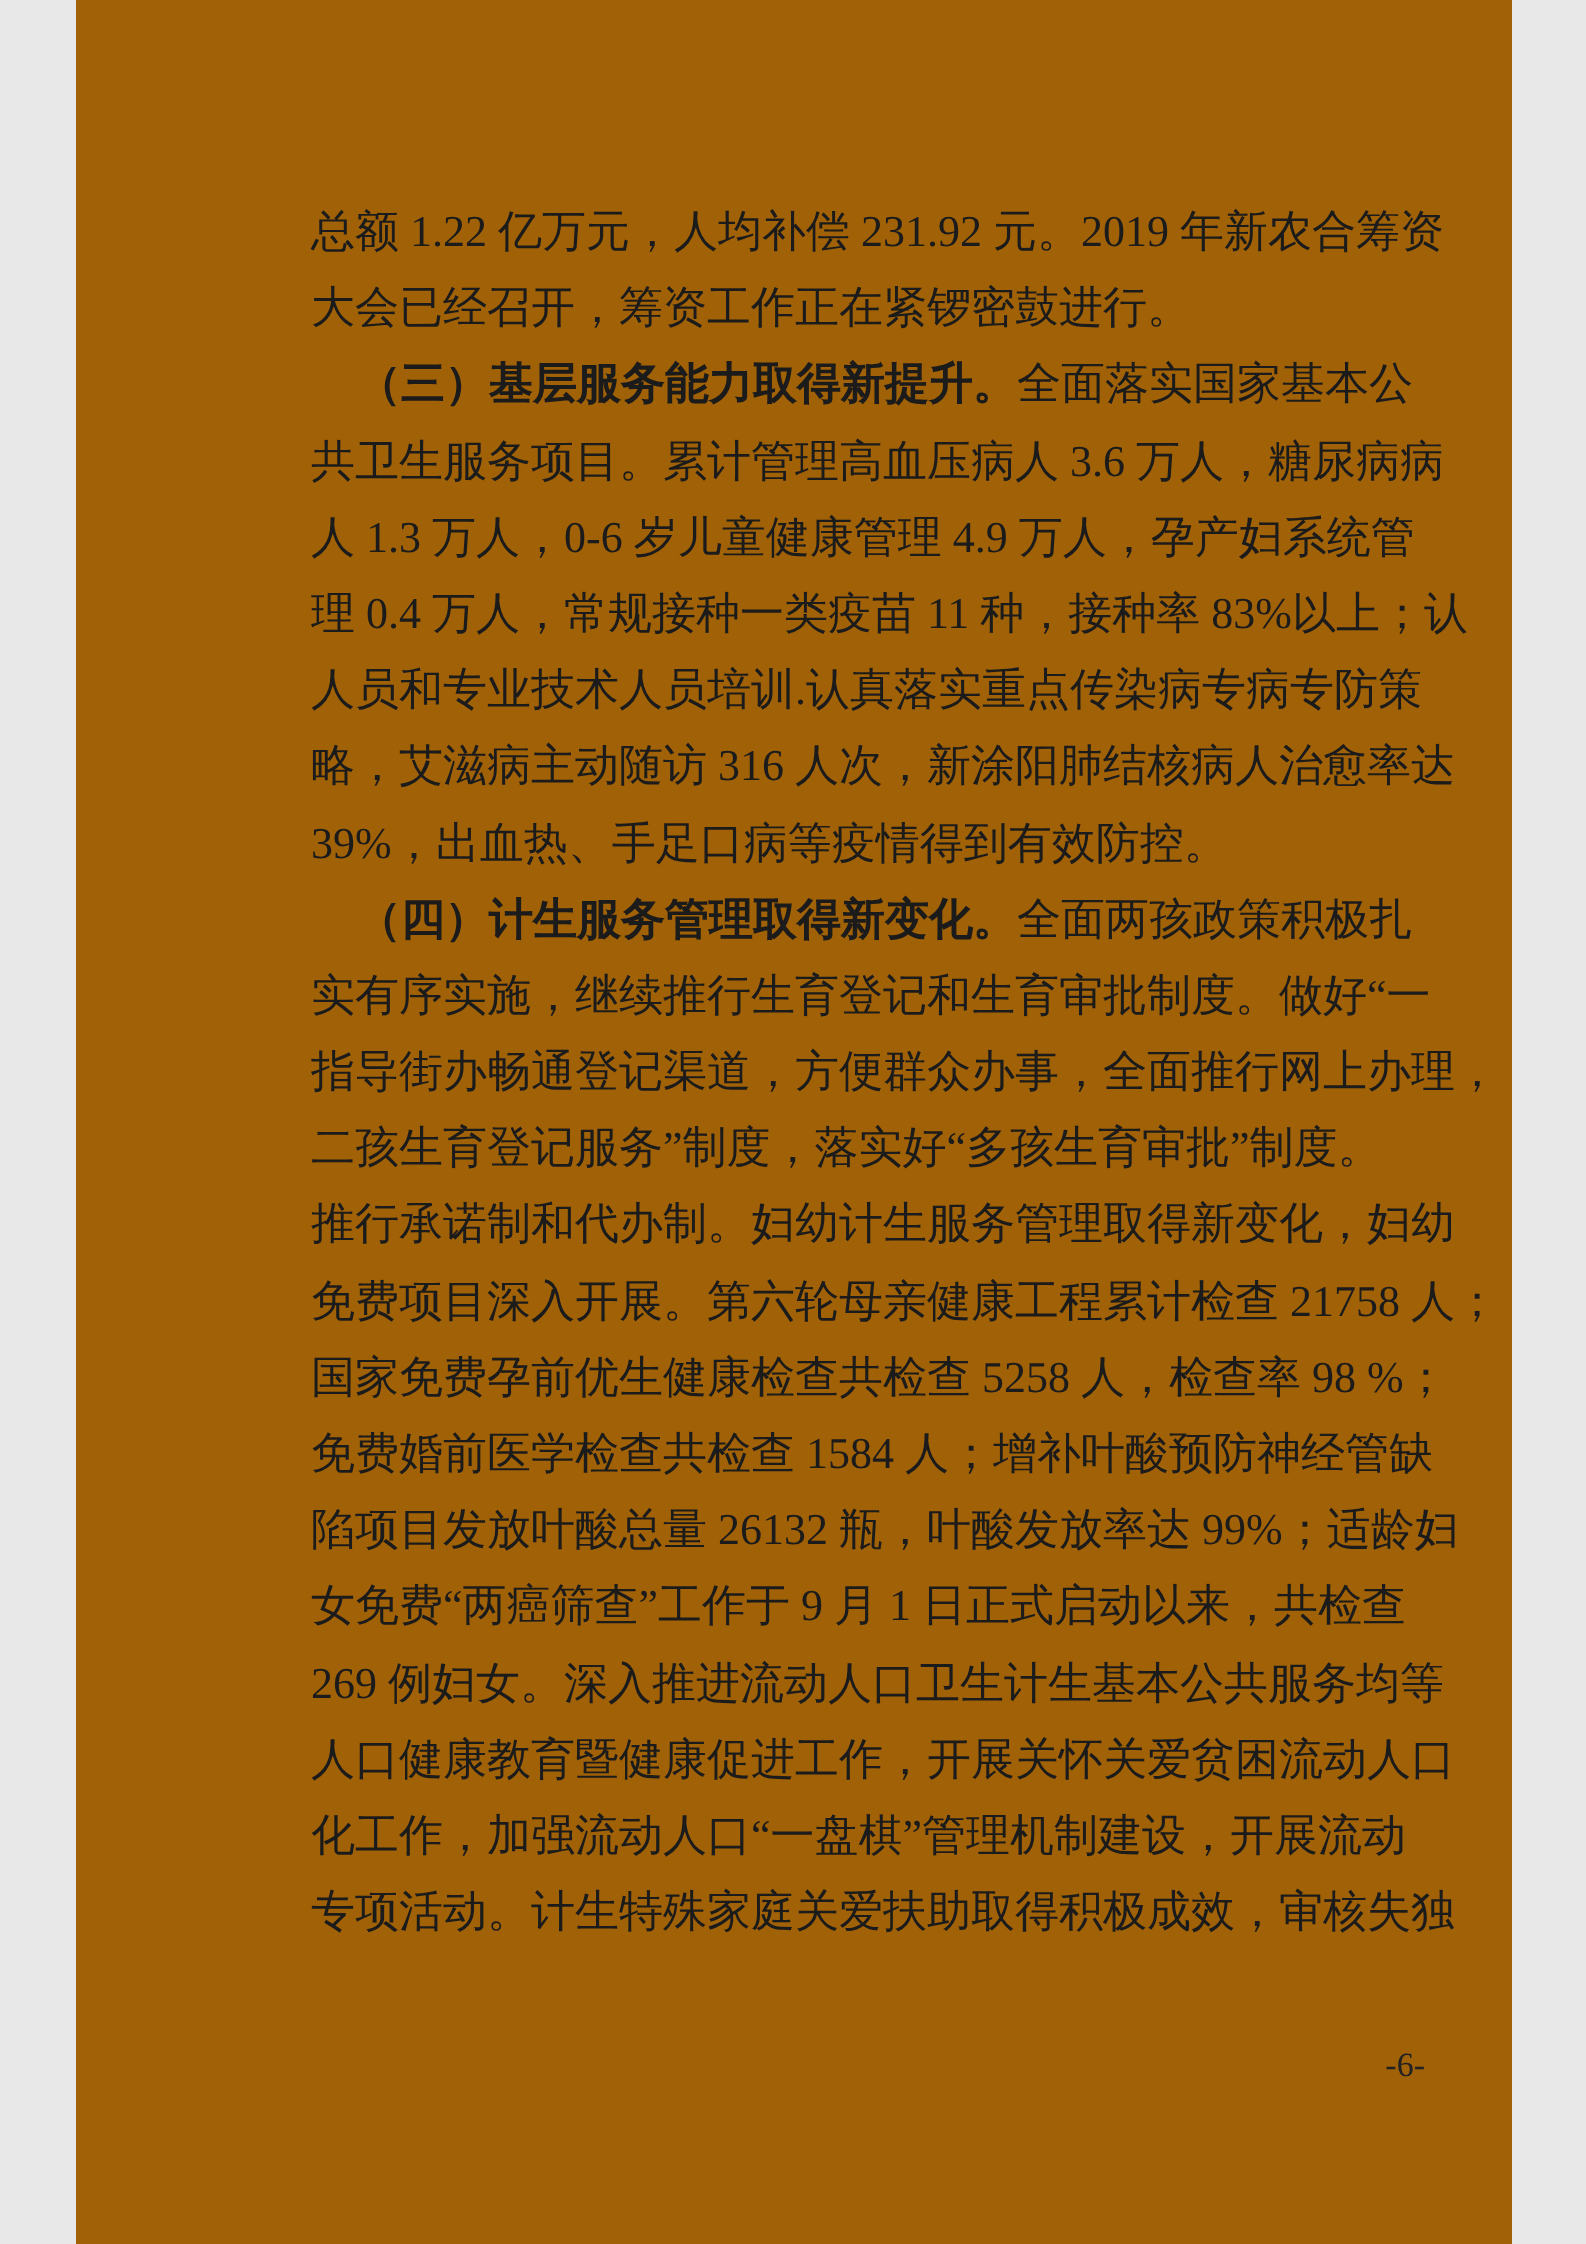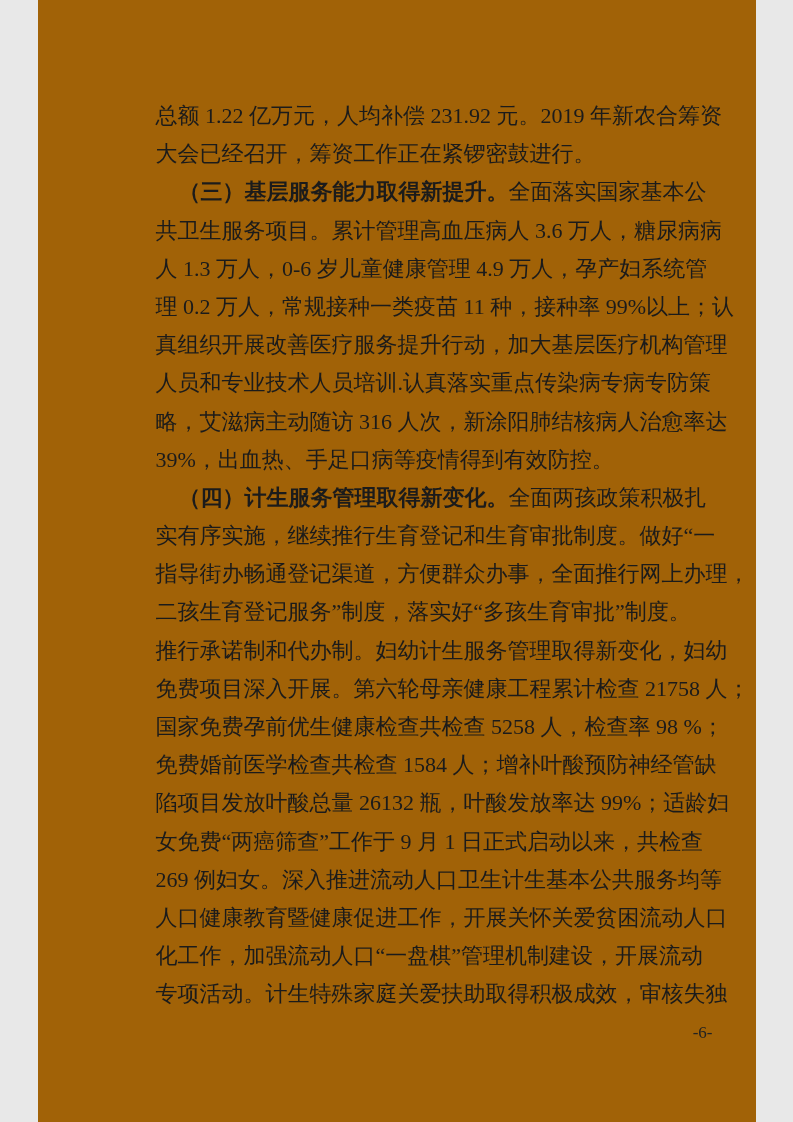--- a/index.html
+++ b/index.html
@@ -54,22 +54,21 @@
 </head>
 <body>
 
 <div class="page">
   <div class="page-body">
       <div class="line"><span class="run">总额 1.22 亿万元，人均补偿 231.92 元。2019 年新农合筹资</span></div>
       <div class="line"><span class="run">大会已经召开，筹资工作正在紧锣密鼓进行。</span></div>
       <div class="line indent"><span class="run bold">（三）基层服务能力取得新提升。</span><span class="run">全面落实国家基本公</span></div>
       <div class="line"><span class="run">共卫生服务项目。累计管理高血压病人 3.6 万人，糖尿病病</span></div>
       <div class="line"><span class="run">人 1.3 万人，0-6 岁儿童健康管理 4.9 万人，孕产妇系统管</span></div>
-      <div class="line"><span class="run">理 0.2 万人，常规接种一类疫苗 11 种，接种率 99%以上；认</span></div>
-      <div class="line"><span class="run">真组织开展改善医疗服务提升行动，加大基层医疗机构管理</span></div>
+      <div class="line"><span class="run">理 0.4 万人，常规接种一类疫苗 11 种，接种率 83%以上；认</span></div>
       <div class="line"><span class="run">人员和专业技术人员培训.认真落实重点传染病专病专防策</span></div>
       <div class="line"><span class="run">略，艾滋病主动随访 316 人次，新涂阳肺结核病人治愈率达</span></div>
       <div class="line"><span class="run">39%，出血热、手足口病等疫情得到有效防控。</span></div>
       <div class="line indent"><span class="run bold">（四）计生服务管理取得新变化。</span><span class="run">全面两孩政策积极扎</span></div>
       <div class="line"><span class="run">实有序实施，继续推行生育登记和生育审批制度。做好“一</span></div>
       <div class="line"><span class="run">指导街办畅通登记渠道，方便群众办事，全面推行网上办理，</span></div>
       <div class="line"><span class="run">二孩生育登记服务”制度，落实好“多孩生育审批”制度。</span></div>
       <div class="line"><span class="run">推行承诺制和代办制。妇幼计生服务管理取得新变化，妇幼</span></div>
       <div class="line"><span class="run">免费项目深入开展。第六轮母亲健康工程累计检查 21758 人；</span></div>
       <div class="line"><span class="run">国家免费孕前优生健康检查共检查 5258 人，检查率 98 %；</span></div>

